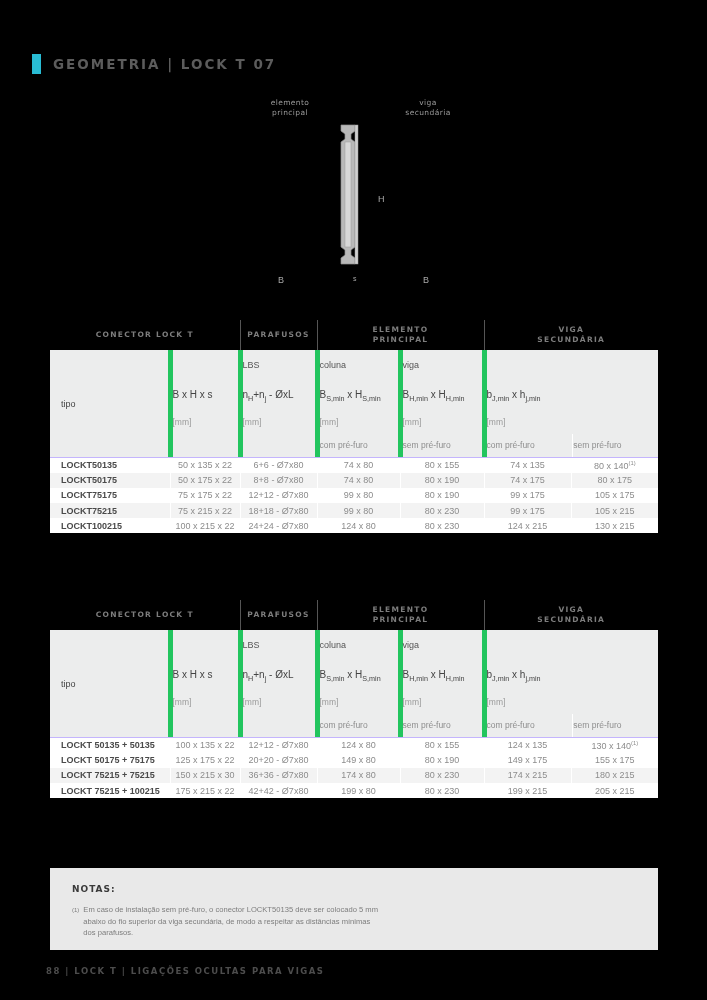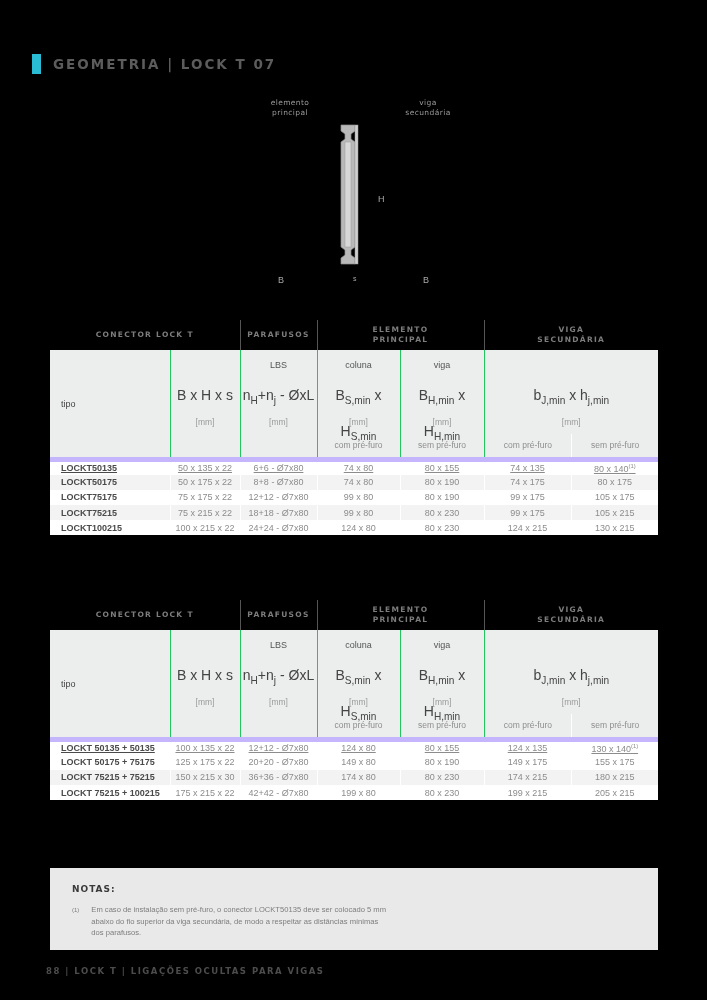--- a/index.html
+++ b/index.html
@@ -58,61 +58,61 @@
     font-size: 7.5px; font-weight: 700; letter-spacing: 1.3px;
     font-family: "DejaVu Sans", sans-serif;
     text-align: center; vertical-align: middle;
     height: 30px; line-height: 10px; padding: 0 2px;
   }
   .grp-row th.sep { border-left: 1px solid #555; }
 
   
   .sub-row td {
     background: #eceded; color: #5e5e5e;
-    font-size: 8.5px; text-align: center; vertical-align: middle;
+    font-size: 8.5px; text-align: left; vertical-align: middle;
     padding: 0; height: 107px;
-    border-left: 1px solid #22c55e;
+    border-left: 5px solid #22c55e;
   }
   .sub-row td:first-child { border-left: none; text-align: left; padding-left: 11px; }
   .sub-stack { display: flex; flex-direction: column; justify-content: center; height: 107px; }
   .sub-stack .s1 { height: 30px; line-height: 30px; font-size: 9px; color: #555; }
-  .sub-stack .s2 { height: 30px; line-height: 30px; font-size: 14px; color: #444; }
+  .sub-stack .s2 { height: 30px; line-height: 30px; font-size: 10px; color: #444; }
   .sub-stack .s3 { height: 24px; line-height: 24px; font-size: 8.5px; color: #9a9a9a; }
   .sub-stack .s4 { height: 23px; line-height: 23px; font-size: 8.5px; color: #8e8e8e; }
   .sub-split { display: flex; width: 100%; }
   .sub-split > div { flex: 1 1 50%; }
   .sub-split > div + div { border-left: 1px solid #fff; }
   .tipo-label { font-size: 9px; color: #444; }
   sub { font-size: 72%; }
 
   
   .data-row td {
     font-size: 9px; color: #8c8c8c; text-align: center;
     height: 15.2px; padding: 0 2px;
     border-left: 1px solid #ffffff; white-space: nowrap;
   }
   .data-row td:first-child {
     text-align: left; padding-left: 11px; border-left: none;
     color: #4a4a4a; font-weight: 700;
   }
   .data-row.odd  td { background: #ffffff; }
   .data-row.even td { background: #f3f3f3; }
-  .data-row.first td { border-top: 5px solid #c4b5fd; text-decoration: underline; }
+  .data-row.first td { border-top: 1px solid #c4b5fd; }
   .data-row td sup { font-size: 65%; vertical-align: super; }
 
   
   .notes-box {
     position: absolute; left: 50px; top: 868px; width: 608px; height: 82px;
     background: #e9e9e9; padding: 16px 20px 0 22px;
   }
   .notes-title {
     color: #3a3a3a; font-size: 9px; font-weight: 700; letter-spacing: 1px;
     font-family: "DejaVu Sans", sans-serif; margin-bottom: 10px;
   }
-  .note-item { display: flex; gap: 12px; }
+  .note-item { display: flex; gap: 4px; }
   .note-sup { color: #7d7d7d; font-size: 6px; line-height: 12px; }
   .note-text { color: #7d7d7d; font-size: 7.6px; line-height: 11.5px; max-width: 300px; }
 
   
   .footer {
     position: absolute; left: 46px; bottom: 24px;
     color: #4d4d4d; font-size: 8.5px; font-weight: 700; letter-spacing: 1.5px;
     font-family: "DejaVu Sans", sans-serif;
   }
 </style>

